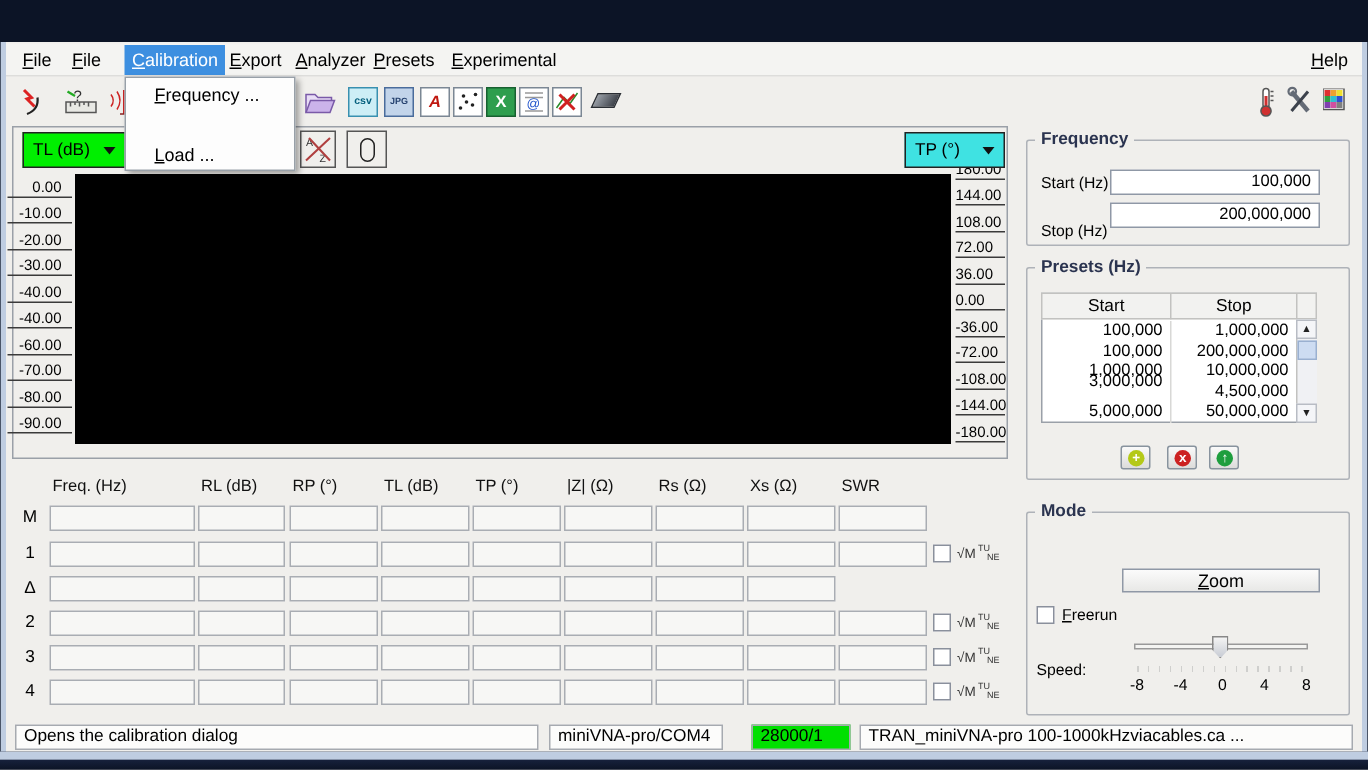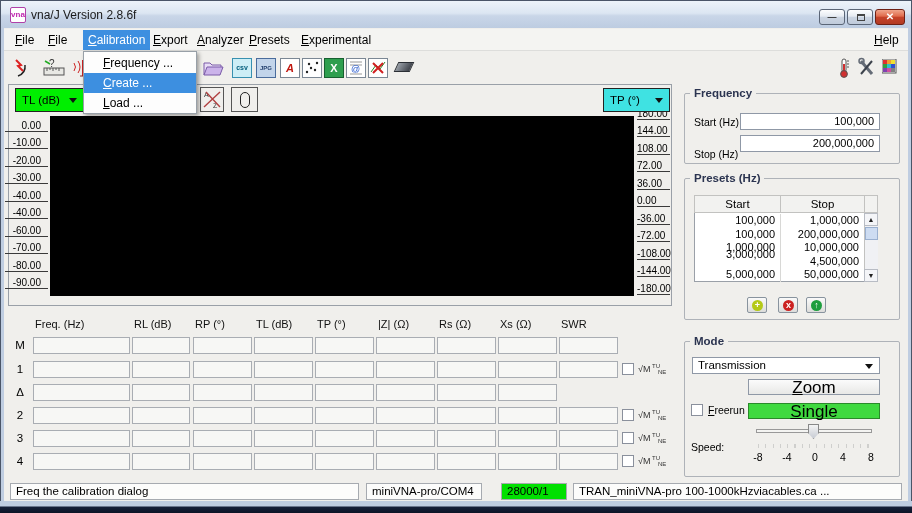--- a/index.html
+++ b/index.html
@@ -43,21 +43,21 @@
 #ptable{position:absolute;left:694px;top:195px;width:184px;height:87px;border:1px solid #9aa0a8;background:#fff}
 .pth{position:absolute;top:195px;height:18px;background:#f2f2f0;border:1px solid #c2c2c0;font-size:11.5px;text-align:center;line-height:17px}
 .prow{position:absolute;height:13.6px;font-size:11px;text-align:right;padding-right:5px;line-height:13.6px}
 #pscroll{position:absolute;left:864px;top:213px;width:14px;height:69px;background:#f0f1f4;border-left:1px solid #c2c2c0}
 .sbtn{position:absolute;left:864px;width:14px;height:13px;background:#f4f5f8;border:1px solid #b8bcc4;font-size:7px;text-align:center;line-height:11px;color:#222}
 #sthumb{position:absolute;left:865px;top:227px;width:13px;height:13px;background:#cddcf2;border:1px solid #9ab0d0}
 .pbtn{position:absolute;top:297px;width:20px;height:16px;border:1px solid #88939e;border-radius:2px;background:linear-gradient(#fafafa,#dcdcda)}
 .pcirc{position:absolute;left:4px;top:2px;width:11px;height:11px;border-radius:50%;color:#fff;font-size:9px;font-weight:bold;text-align:center;line-height:11px}
 
 #mode-combo{position:absolute;left:692px;top:357px;width:188px;height:17px;background:#fff;border:1px solid #8f98a6;font-size:11.5px;line-height:15px;padding-left:5px}
-.wbtn{position:absolute;left:748px;width:132px;height:16px;border:1px solid #8f98a6;background:linear-gradient(#fbfbfb,#e8e8e6);font-size:17px;text-align:center;line-height:15px}
+.wbtn{position:absolute;left:748px;width:132px;height:16px;border:1px solid #8f98a6;background:linear-gradient(#fbfbfb,#e8e8e6);font-size:12px;text-align:center;line-height:15px}
 #single-btn{background:#3fd93f;border-color:#2a8a2a}
 .cb{position:absolute;width:12px;height:12px;background:#fff;border:1px solid #8a909c}
 
 .mh{position:absolute;top:318px;height:12px;font-size:11px;line-height:12px;color:#111}
 .mc{position:absolute;height:17px;background:#f7f7f5;border:1px solid #a9adb3}
 .mrl{position:absolute;left:10px;width:20px;height:17px;font-size:11.5px;text-align:center;line-height:17px}
 .tune{position:absolute;width:30px;height:14px;font-size:9px;color:#333;line-height:14px}
 .tune .tt{position:absolute;left:14px;top:-3px;font-size:6px;letter-spacing:0}
 .tune .tb{position:absolute;left:20px;top:3px;font-size:6px}
 
@@ -65,33 +65,20 @@
 
 #popup{position:absolute;left:83px;top:51px;width:114px;height:63px;background:#fdfdfd;border:1px solid #98a0a8;box-shadow:2px 2px 4px rgba(0,0,0,.35);z-index:50}
 .pitem{position:absolute;left:1px;width:112px;height:20px;line-height:20px;padding-left:19px;font-size:12px;z-index:51}
 .pitem.active{background:#3d8fe0;color:#fff}
 </style>
 </head>
 <body>
 
 <div id="win">
 
-  <div id="titlebar">
-    <div id="app-icon">vna</div>
-    <div id="title-text">vna/J Version 2.8.6f</div>
-    <div class="winbtn" id="btn-min" style="left:818px;width:26px">
-        <span class="winglyph" style="font-weight:bold">—</span>
-      </div>
-    <div class="winbtn" id="btn-max" style="left:846px;width:26px">
-        <span style="position:absolute;left:9px;top:4px;width:8px;height:7px;border:1px solid #444;border-top-width:2px"></span>
-      </div>
-    <div class="winbtn" id="btn-close" style="left:874px;width:30px">
-        <span class="winglyph">✕</span>
-      </div>
-  </div>
   <div class="side" id="side-l"></div>
   <div class="side" id="side-r"></div>
   <div id="bottomframe"></div>
   <div id="client"></div>
 
   <div id="menubar"></div>
   <span class="mitem fl" style="left:10px;top:30px">File</span>
   <span class="mitem fl" style="left:43px;top:30px">File</span>
   <span class="mitem fl active" style="left:83px;top:30px">Calibration</span>
   <span class="mitem fl" style="left:148px;top:30px">Export</span>
@@ -254,25 +241,23 @@
     </div>
   <div class="pbtn" style="left:778px">
       <span class="pcirc" style="background:#cc2222">x</span>
     </div>
   <div class="pbtn" style="left:806px">
       <span class="pcirc" style="background:#1e9e3e">↑</span>
     </div>
 
   <div class="group" style="left:684px;top:341px;width:216px;height:136px"></div>
   <div class="glabel" style="left:690px;top:335px">Mode</div>
-  <div id="mode-combo"><span>Transmission</span><span class="combo-arrow" style="top:6px"></span></div>
   <div class="wbtn fl" style="top:379px">Zoom</div>
   <div class="cb" style="left:691px;top:404px"></div>
   <div class="flabel fl" style="left:708px;top:404px">Freerun</div>
-  <div class="wbtn fl" id="single-btn" style="top:403px">Single</div>
   <div style="position:absolute;left:756px;top:429px;width:116px;height:4px;border:1px solid #999;background:#f4f4f2"></div>
   <div style="position:absolute;left:808px;top:424px;width:11px;height:15px;background:linear-gradient(#f4f4f4,#c8ccd4);border:1px solid #888;clip-path:polygon(0 0,100% 0,100% 60%,50% 100%,0 60%)"></div>
   <div style="position:absolute;left:758px;top:444px;width:113px;height:4px;background:repeating-linear-gradient(90deg,#cfcfcd 0 1px,transparent 1px 7.3px)"></div>
   <div class="flabel" style="left:691px;top:441px">Speed:</div>
   <div class="flabel" style="left:750px;top:451px;width:16px;text-align:center">-8</div>
   <div class="flabel" style="left:779px;top:451px;width:16px;text-align:center">-4</div>
   <div class="flabel" style="left:807px;top:451px;width:16px;text-align:center">0</div>
   <div class="flabel" style="left:835px;top:451px;width:16px;text-align:center">4</div>
   <div class="flabel" style="left:863px;top:451px;width:16px;text-align:center">8</div>
 
@@ -352,22 +337,21 @@
   <div class="mc" style="left:193px;top:453px;width:59px"></div>
   <div class="mc" style="left:254px;top:453px;width:59px"></div>
   <div class="mc" style="left:315px;top:453px;width:59px"></div>
   <div class="mc" style="left:376px;top:453px;width:59px"></div>
   <div class="mc" style="left:437px;top:453px;width:59px"></div>
   <div class="mc" style="left:498px;top:453px;width:59px"></div>
   <div class="mc" style="left:559px;top:453px;width:59px"></div>
   <div class="cb" style="left:622px;top:455px"></div>
   <div class="tune" style="left:638px;top:454px"><span>√M</span><span class="tt">TU</span><span class="tb">NE</span></div>
 
-  <div class="sf" style="left:10px;width:349px">Freq the calibration dialog</div>
+  <div class="sf" style="left:10px;width:349px">Opens the calibration dialog</div>
   <div class="sf" style="left:366px;width:116px">miniVNA-pro/COM4</div>
   <div class="sf" style="left:501px;width:66px;background:#00e000">28000/1</div>
   <div class="sf" style="left:573px;width:329px">TRAN_miniVNA-pro 100-1000kHzviacables.ca ...</div>
 
   <div id="popup"></div>
   <div class="pitem fl" style="left:84px;top:53px">Frequency ...</div>
-  <div class="pitem fl active" style="left:84px;top:73px">Create ...</div>
   <div class="pitem fl" style="left:84px;top:93px">Load ...</div>
 </div>
 
 </body></html>

